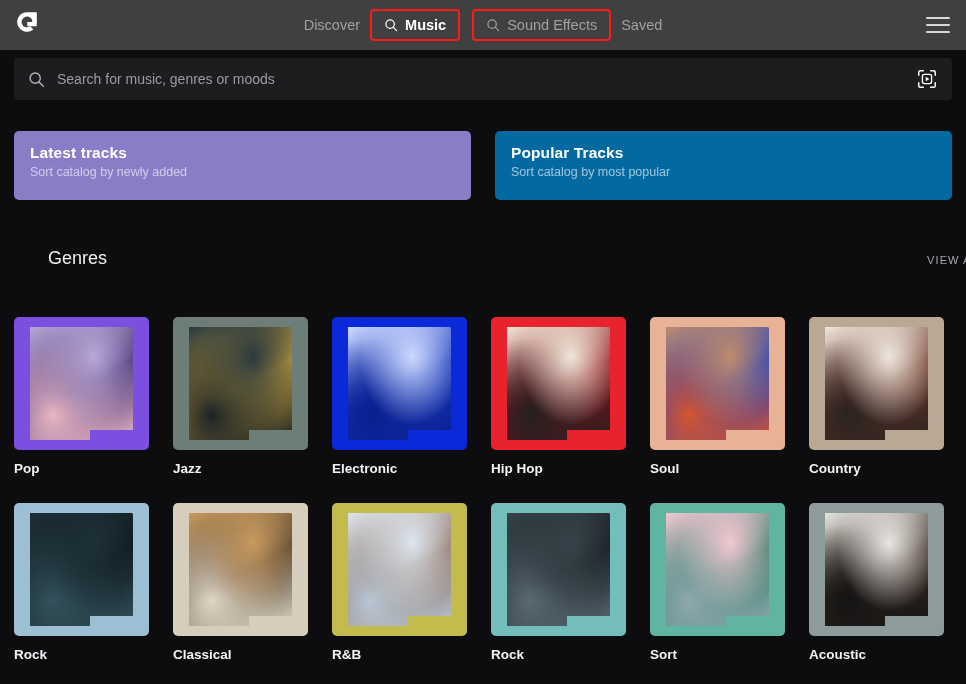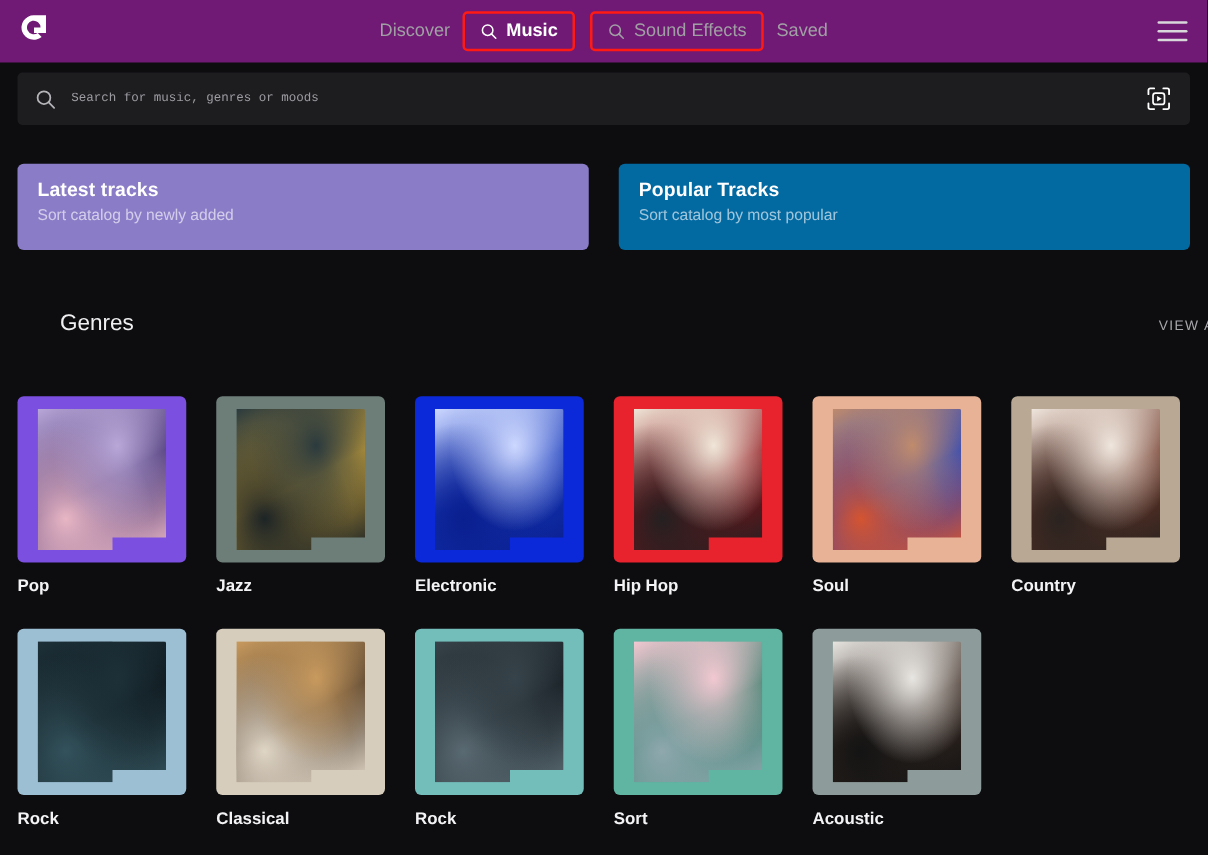--- a/index.html
+++ b/index.html
@@ -7,21 +7,21 @@
     width: 966px; height: 684px;
     background: #0d0d10;
     font-family: "Liberation Sans", sans-serif;
     overflow: hidden;
   }
 
   
   .topbar {
     position: relative;
     height: 50px;
-    background: #701a75;
+    background: #404040;
     display: flex;
     align-items: center;
     text-align: right;
   }
   .logo {
     position: absolute;
     left: 14px; top: 9px;
     width: 26px; height: 26px;
     display: flex; align-items: center; justify-content: center;
   }
@@ -77,22 +77,22 @@
     display: flex;
     align-items: center;
     padding: 0 14px;
   }
   .search-icon { flex: 0 0 auto; display: flex; align-items: center; margin-right: 12px; }
   .search-input {
     flex: 1 1 auto;
     background: transparent;
     border: none; outline: none;
     color: #84cc16;
-    font-size: 10px;
-    font-family: Liberation Mono, monospace;
+    font-size: 14px;
+    font-family: Liberation Sans, sans-serif;
   }
   .search-input::placeholder { color: #9c9ca1; }
   .scan-icon { flex: 0 0 auto; display: flex; align-items: center; cursor: pointer; }
 
   
   .cards {
     position: absolute;
     left: 14px; top: 131px;
     width: 938px; height: 69px;
     display: flex;
@@ -321,20 +321,28 @@
     </div>
     <div class="tile">
       <div class="tile-art" style="background: rgb(214, 205, 188);">
         <div class="tile-mask">
           <div class="photo" style="background: radial-gradient(at 62% 26%, rgb(200, 154, 94) 0%, transparent 58%), radial-gradient(at 22% 78%, rgb(224, 214, 198) 0%, transparent 62%), linear-gradient(152deg, rgb(200, 154, 94) 0%, rgb(74, 58, 44) 52%, rgb(224, 214, 198) 100%);"></div>
         </div>
       </div>
       <div class="tile-label">Classical</div>
     </div>
     <div class="tile">
+      <div class="tile-art" style="background: rgb(195, 187, 75);">
+        <div class="tile-mask">
+          <div class="photo" style="background: radial-gradient(at 62% 26%, rgb(221, 230, 238) 0%, transparent 58%), radial-gradient(at 22% 78%, rgb(184, 198, 212) 0%, transparent 62%), linear-gradient(152deg, rgb(221, 230, 238) 0%, rgb(138, 106, 88) 52%, rgb(184, 198, 212) 100%);"></div>
+        </div>
+      </div>
+      <div class="tile-label">R&amp;B</div>
+    </div>
+    <div class="tile">
       <div class="tile-art" style="background: rgb(115, 189, 187);">
         <div class="tile-mask">
           <div class="photo" style="background: radial-gradient(at 62% 26%, rgb(55, 67, 74) 0%, transparent 58%), radial-gradient(at 22% 78%, rgb(90, 106, 114) 0%, transparent 62%), linear-gradient(152deg, rgb(55, 67, 74) 0%, rgb(19, 26, 31) 52%, rgb(90, 106, 114) 100%);"></div>
         </div>
       </div>
       <div class="tile-label">Rock</div>
     </div>
     <div class="tile">
       <div class="tile-art" style="background: rgb(95, 180, 162);">
         <div class="tile-mask">

